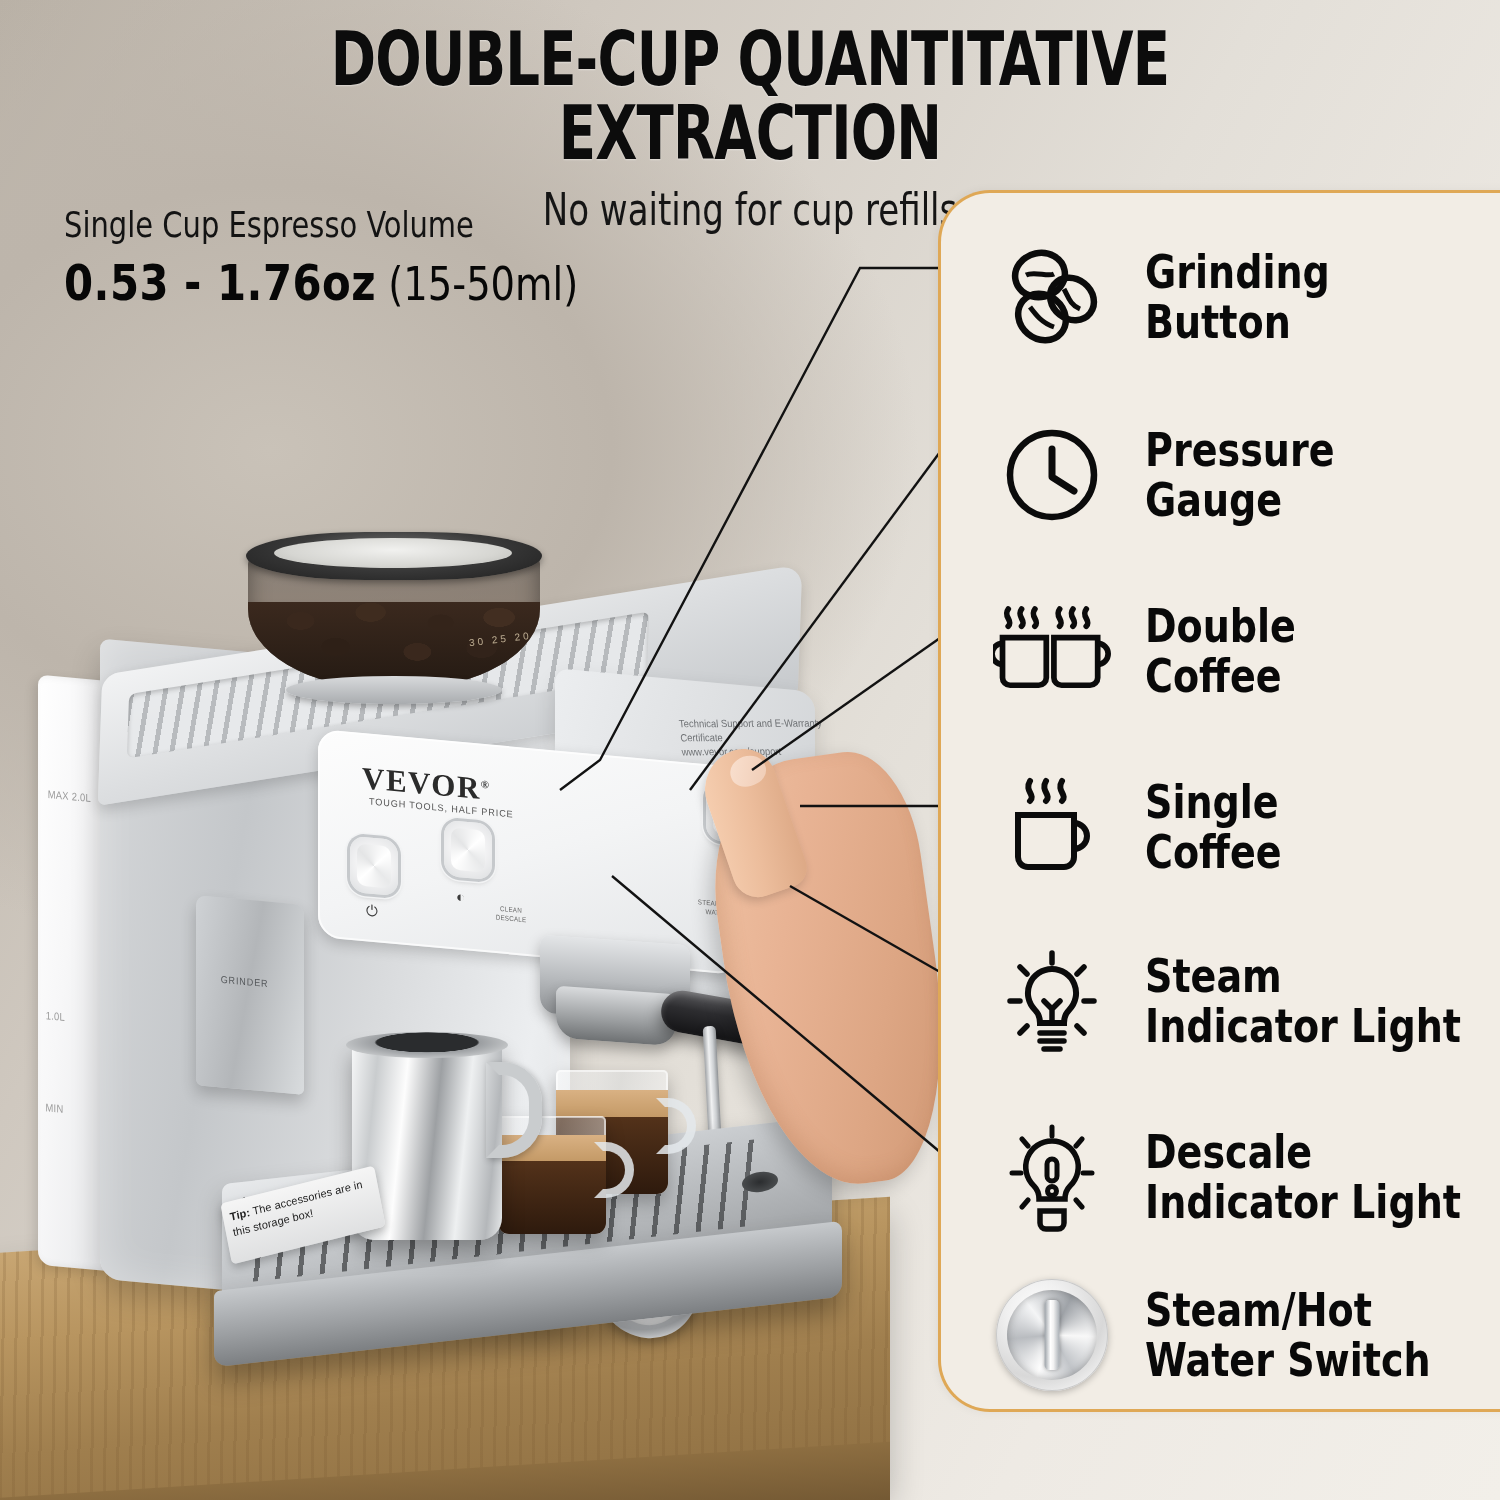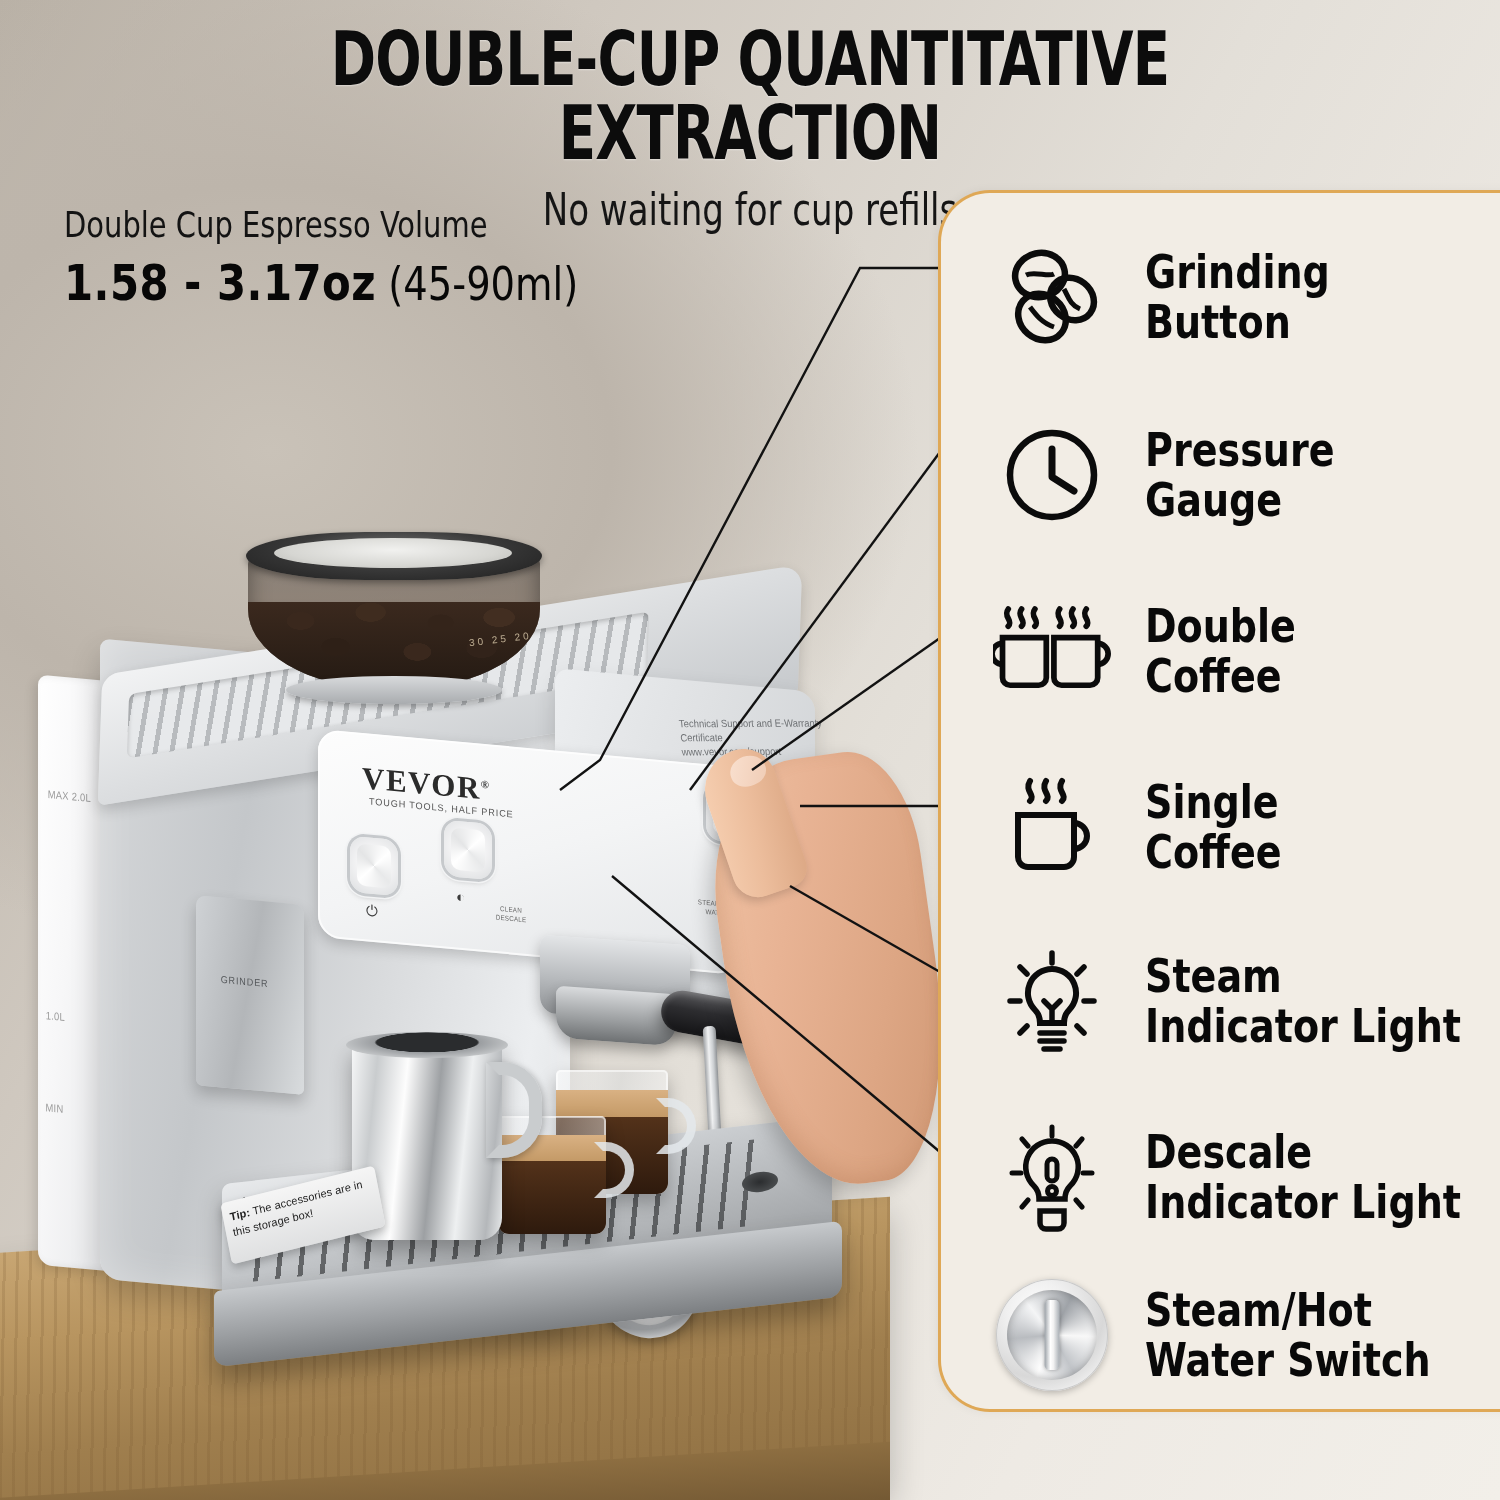--- a/index.html
+++ b/index.html
@@ -415,22 +415,22 @@
 </head>
 <body>
 
 <div id="header">
   <div id="title">DOUBLE-CUP QUANTITATIVE EXTRACTION</div>
   <div id="subtitle">No waiting for cup refills</div>
 </div>
 
 <div id="specs">
   <div class="spec-block">
-    <div class="spec-title">Double Cup Espresso Volume</div>
-    <div class="spec-value"><span class="big">1.58 - 3.17oz</span> <span>(45-90ml)</span></div>
+    <div class="spec-title">Single Cup Espresso Volume</div>
+    <div class="spec-value"><span class="big">0.53 - 1.76oz</span> <span>(15-50ml)</span></div>
   </div>
 </div>
 
 <div id="product">
   <div class="counter"></div>
   <div class="counter-edge"></div>
 
   <div class="tank"></div>
   <div class="tank-mark" style="top:320px">MAX
 2.0L</div>

